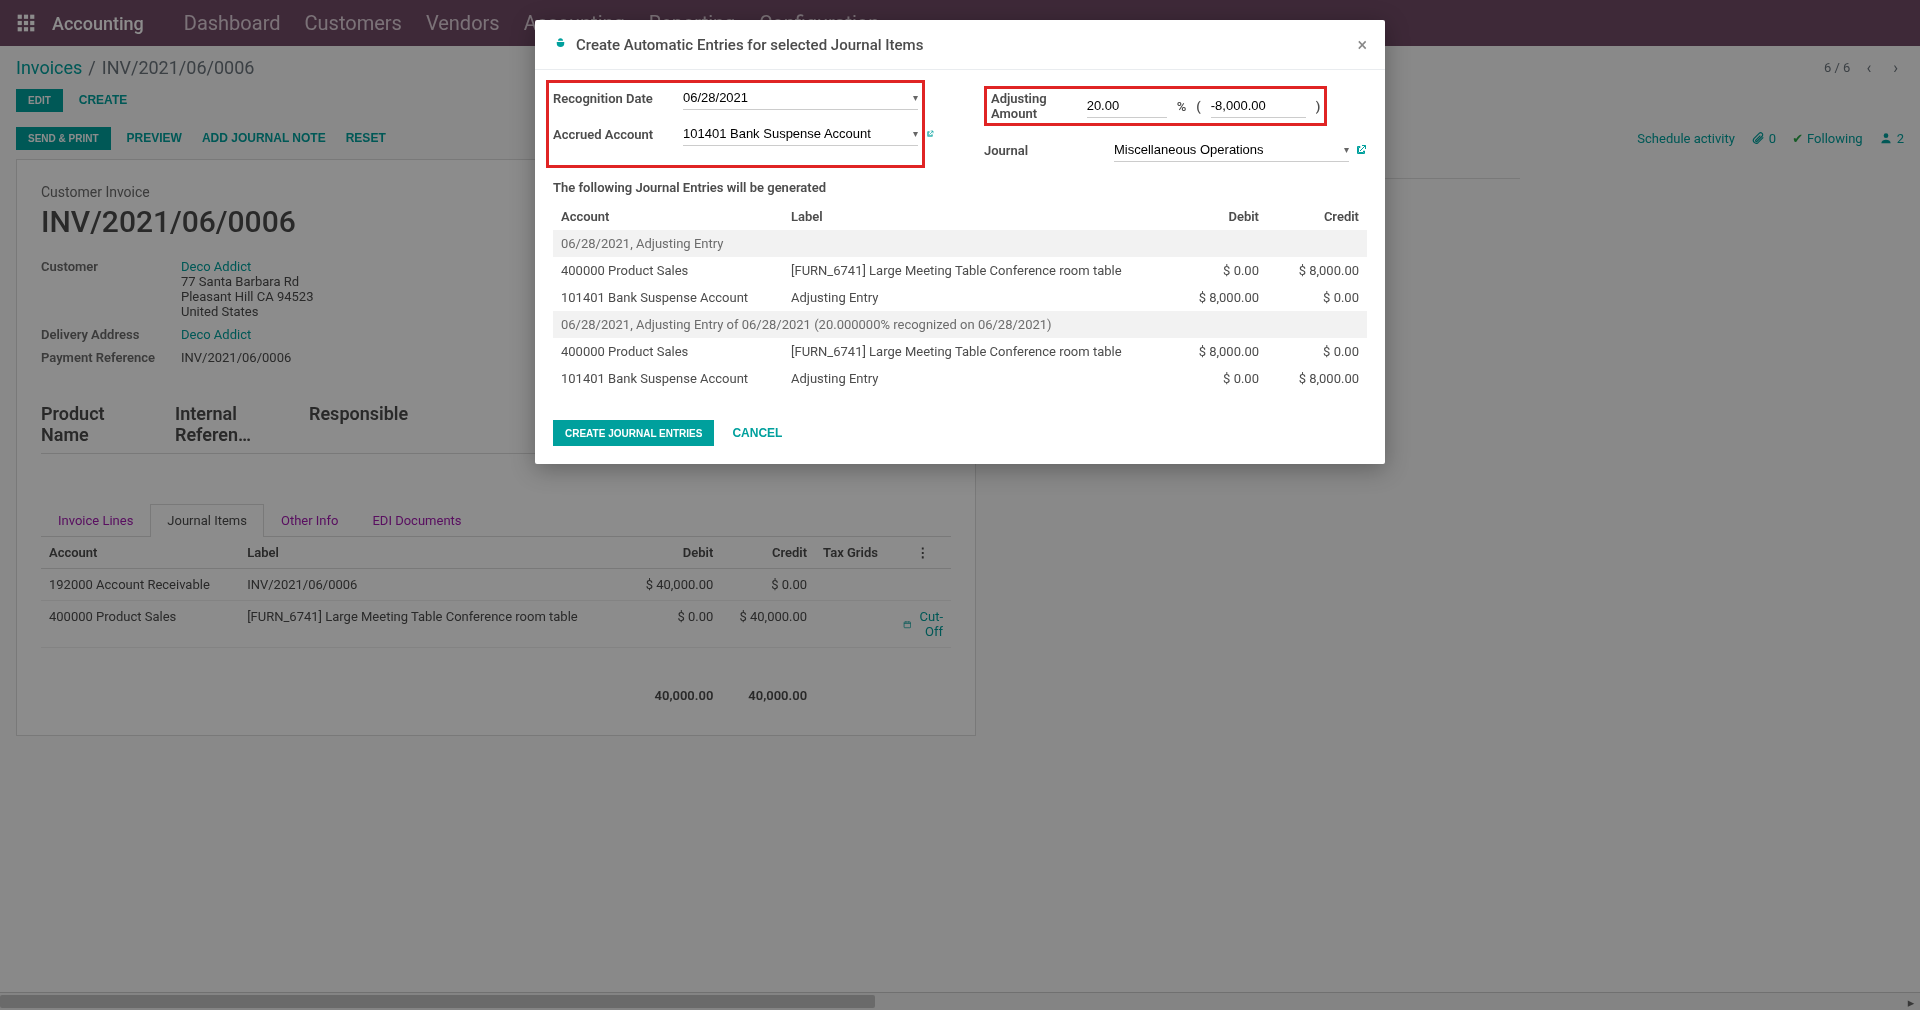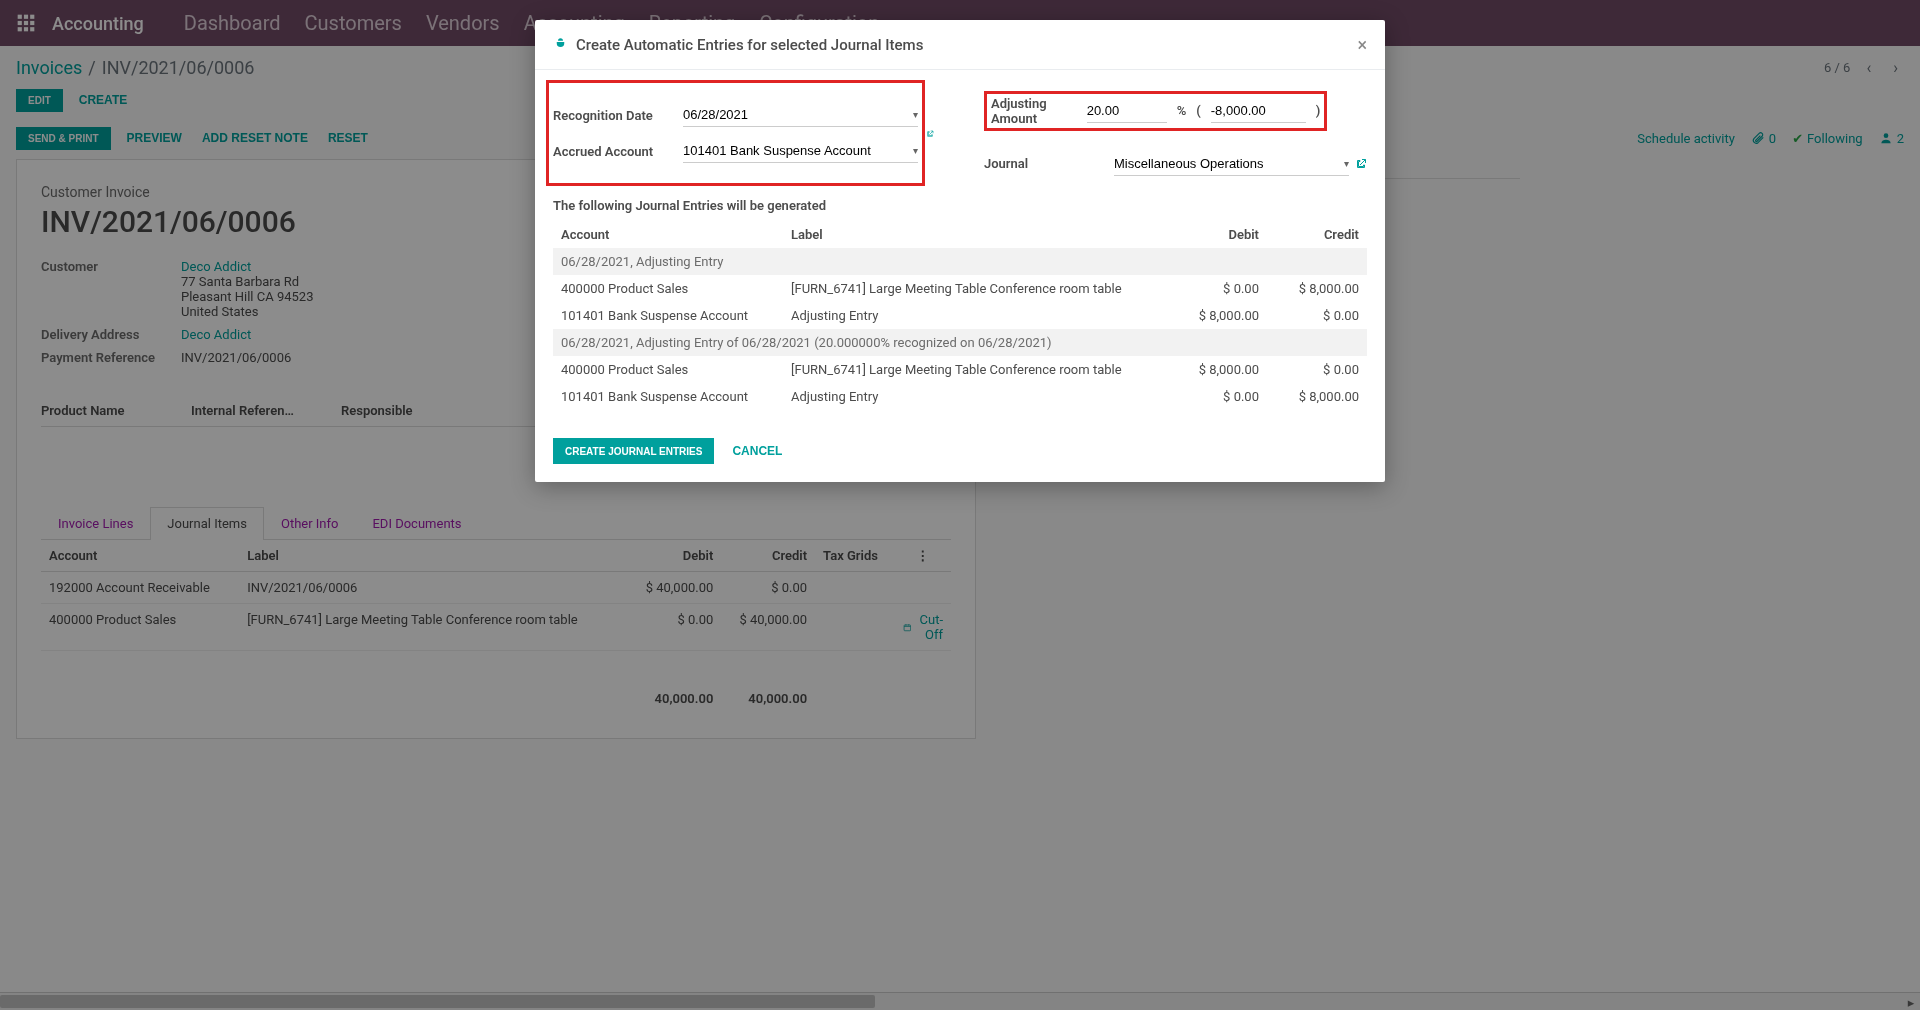--- a/index.html
+++ b/index.html
@@ -68,21 +68,21 @@
   .modal-title { font-size: 15px; color: #4c4c4c; font-weight: 500; }
   .modal-close { margin-left: auto; cursor: pointer; color: #888; font-size: 18px; }
   .modal-body { padding: 16px 18px; }
   .modal-fields { display: flex; gap: 60px; margin-bottom: 18px; }
   .mf-col { display: grid; grid-template-columns: 130px 1fr; row-gap: 12px; align-items: center; }
   .mf-label { font-weight: 600; color: #4c4c4c; font-size: 13px; }
   .mf-input-wrap { position: relative; border-bottom: 1px solid #ccc; display: flex; align-items: center; width: 235px; }
   .mf-input { border: none; width: 100%; font-size: 13px; padding: 4px 0; background: transparent; outline: none; }
   .mf-caret { font-size: 10px; color: #666; margin-left: 4px; }
   .mf-ext { color: #00a09d; margin-left: 6px; cursor: pointer; }
-  .red-box { border: 3px solid #e02424; padding: 20px 4px; margin: -6px -7px; }
+  .red-box { border: 3px solid #e02424; padding: 3px 4px; margin: -6px -7px; }
   .adj-row { display: flex; align-items: center; gap: 10px; }
   .adj-pct { border: none; border-bottom: 1px solid #ccc; width: 80px; font-size: 13px; text-align: left; padding: 4px 0; outline: none; }
   .adj-pct-sym { font-size: 13px; }
   .adj-amt { border: none; border-bottom: 1px solid #ccc; width: 95px; font-size: 13px; padding: 4px 0; outline: none; }
 
   .gen-heading { font-weight: 600; font-size: 13px; margin-bottom: 8px; }
   .mtable { width: 100%; border-collapse: collapse; font-size: 13px; }
   .mtable th { text-align: left; padding: 6px 8px; font-weight: 600; color: #4c4c4c; }
   .mtable th.num, .mtable td.num { text-align: right; }
   .mtable td { padding: 6px 8px; }
@@ -133,21 +133,21 @@
 </div>
 
 <div class="btn-row">
   <button class="btn-primary">EDIT</button>
   <button class="btn-link">CREATE</button>
 </div>
 
 <div class="btn-row">
   <button class="btn-primary">SEND &amp; PRINT</button>
   <button class="btn-link">PREVIEW</button>
-  <button class="btn-link">ADD RESET NOTE</button>
+  <button class="btn-link">ADD JOURNAL NOTE</button>
   <button class="btn-link">RESET</button>
   <div class="btn-row-right">
     <span style="color:#00a09d">Schedule activity</span>
     <span class="followers-tag">
       <svg width="14" height="14" viewBox="0 0 24 24">
           <path d="M21 11l-9 9a5 5 0 0 1-7-7l9-9a3 3 0 0 1 5 5l-9 9a1.5 1.5 0 0 1-2-2l8-8" fill="none" stroke="#00a09d" stroke-width="2"></path>
         </svg>
       <span>0</span>
     </span>
     <span class="followers-tag" style="color:#00a09d">
@@ -176,21 +176,21 @@
         <span>77 Santa Barbara Rd</span><br>
         <span>Pleasant Hill CA 94523</span><br>
         <span>United States</span>
       </div>
       <div class="field-label">Delivery Address</div>
       <div class="field-value"><span class="link-val">Deco Addict</span></div>
       <div class="field-label">Payment Reference</div>
       <div class="field-value">INV/2021/06/0006</div>
     </div>
 
-    <div style="display:flex; gap:40px; font-weight:600; color:#4c4c4c; padding:8px 0; border-bottom:1px solid #ddd; font-size:13px; margin-bottom:80px">
+    <div style="display:flex; gap:24px; font-weight:600; color:#4c4c4c; padding:8px 0; border-bottom:1px solid #ddd; font-size:18px; margin-bottom:50px">
       <span style="width:110px">Product Name</span>
       <span style="width:110px">Internal Referen…</span>
       <span style="width:100px">Responsible</span>
     </div>
 
     <div class="tabs">
       <div class="tab">Invoice Lines</div>
       <div class="tab active">Journal Items</div>
       <div class="tab">Other Info</div>
       <div class="tab">EDI Documents</div>

